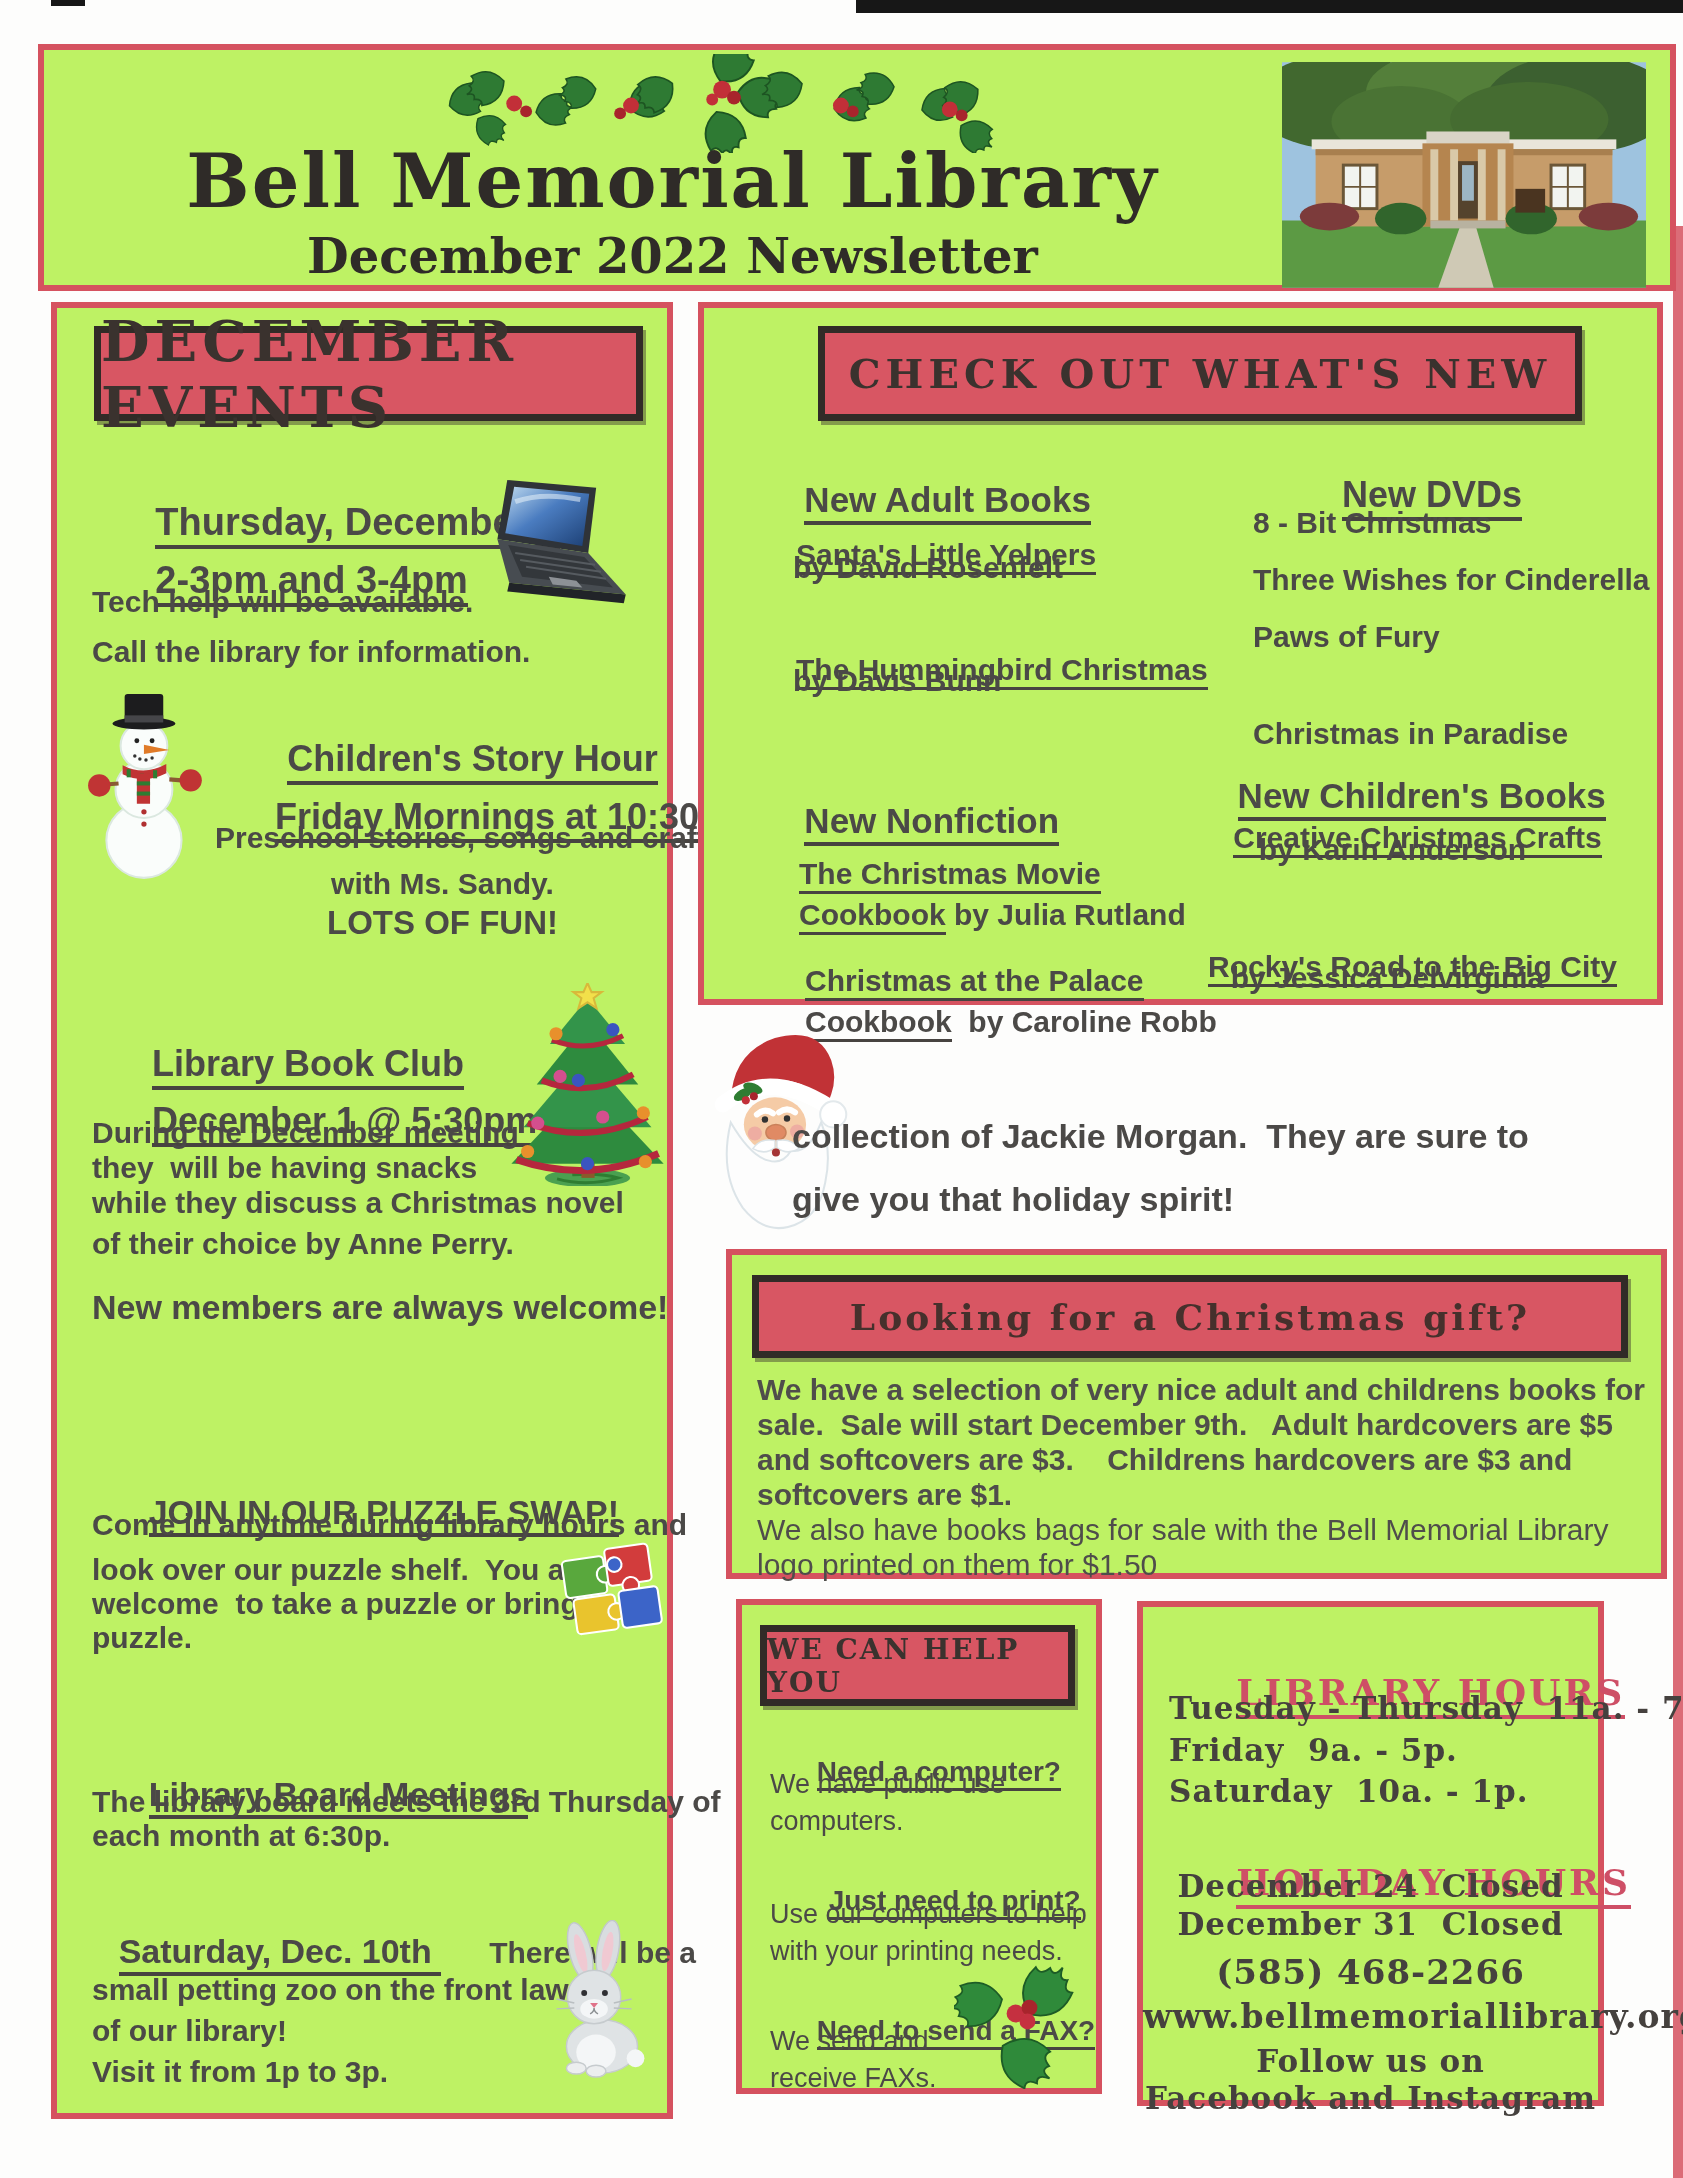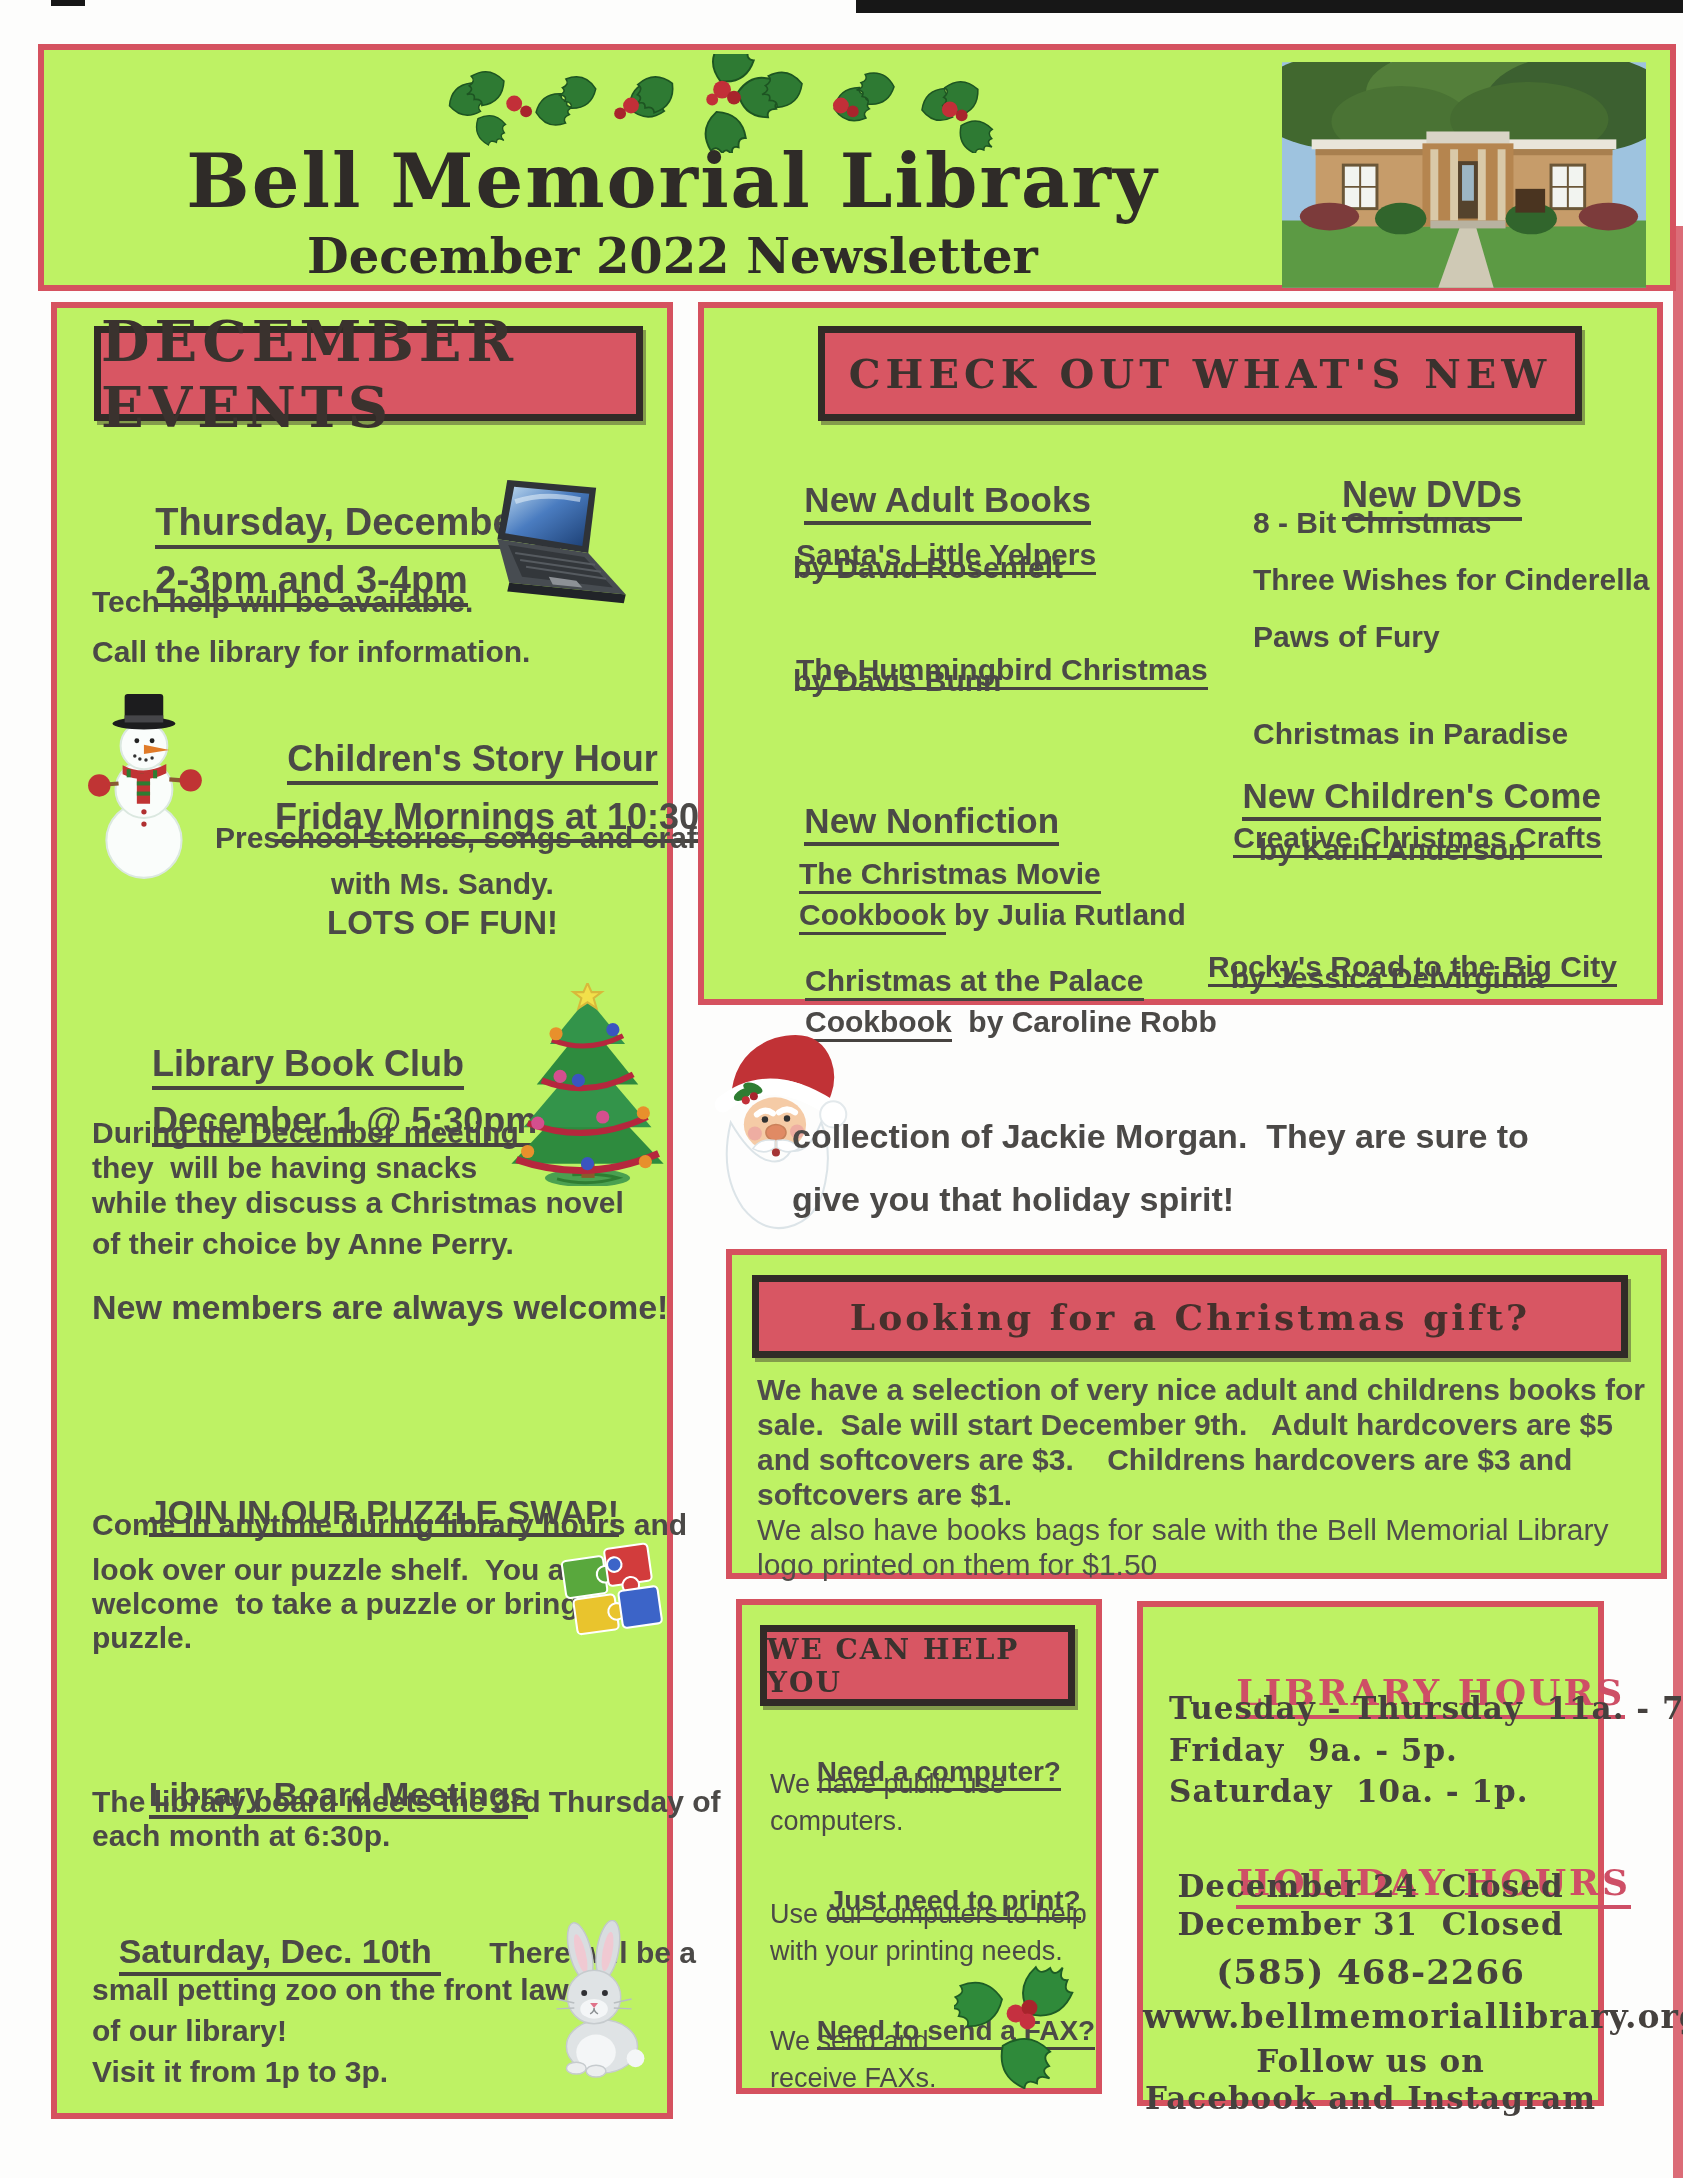--- a/index.html
+++ b/index.html
@@ -302,21 +302,21 @@
       <span class="u3">Cookbook</span><span>  by Caroline Robb</span></div>
 
     <div class="t fs36 b center" style="left:475px;top:124px;width:446px;">
       <span class="u">New DVDs</span></div>
     <div class="t fs30 b" style="left:549px;top:198px;">8 - Bit Christmas</div>
     <div class="t fs30 b" style="left:549px;top:255px;">Three Wishes for Cinderella</div>
     <div class="t fs30 b" style="left:549px;top:312px;">Paws of Fury</div>
     <div class="t fs30 b" style="left:549px;top:368px;margin-top:41px;">Christmas in Paradise</div>
 
     <div class="t fs35 b center" style="left:446px;top:428px;width:485px;">
-      <span class="u">New Children's Come</span></div>
+      <span class="u">New Children's Books</span></div>
     <div class="t fs30 b center" style="left:446px;top:479px;width:485px;">
       <span class="u3">Creative Christmas Crafts</span></div>
     <div class="t fs30 b center" style="left:446px;top:525px;width:485px;">by Karin Anderson</div>
     <div class="t fs30 b center" style="left:436px;top:608px;width:495px;">
       <span class="u3">Rocky's Road to the Big City</span></div>
     <div class="t fs30 b center" style="left:436px;top:653px;width:495px;">by Jessica Delvirginia</div>
   </section>
 
   <svg style="position:absolute;left:711px;top:1022px;" width="149" height="216" viewBox="0 0 145 215">
     <path d="M18,78 Q20,30 62,16 Q105,4 118,38 Q124,55 118,72 L112,88 Q104,70 88,62 Q50,48 18,78 Z" fill="#c13236"></path>

